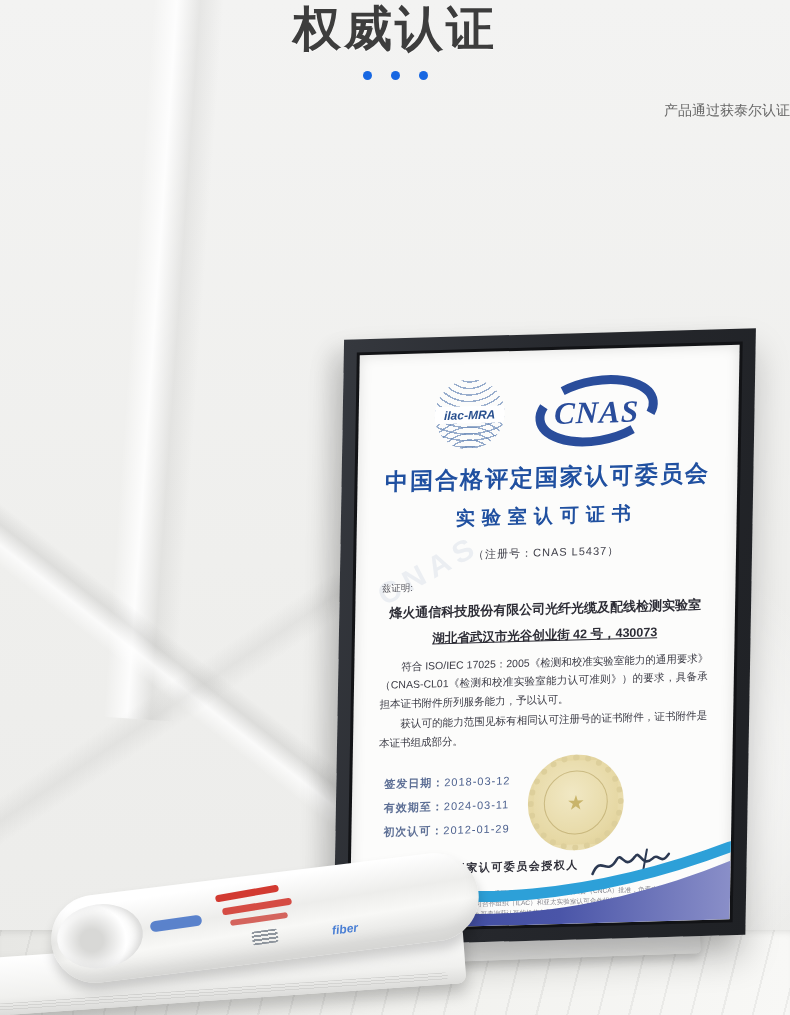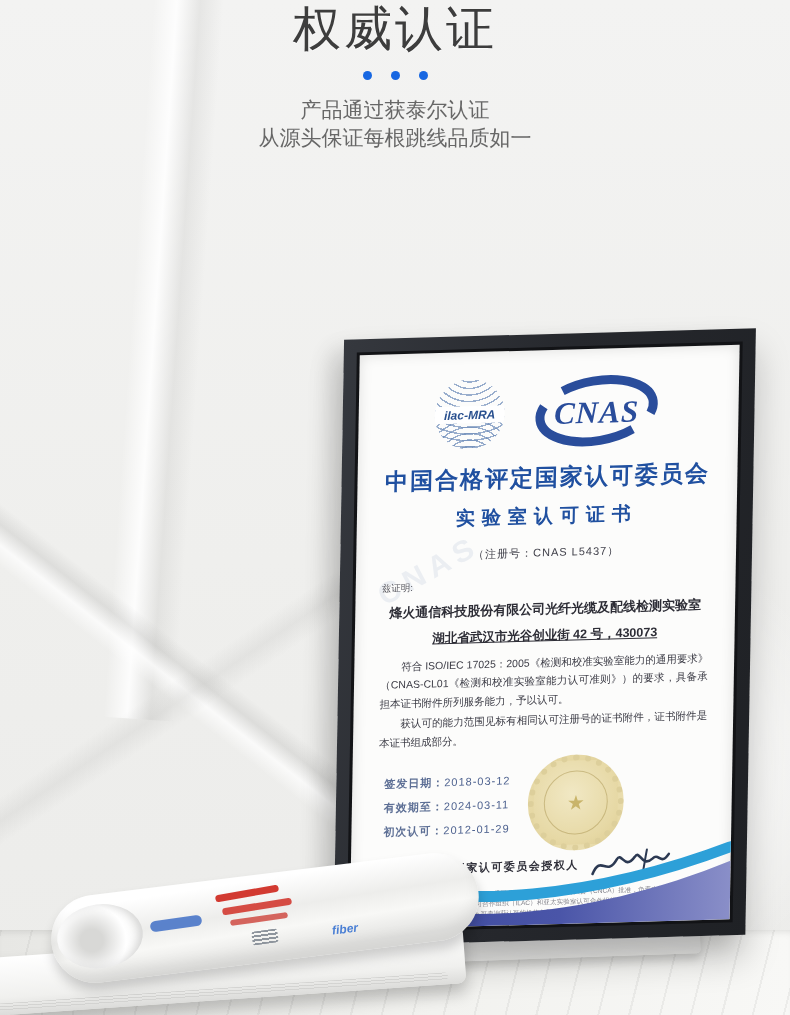--- a/index.html
+++ b/index.html
@@ -16,25 +16,25 @@
         background:linear-gradient(180deg,transparent,rgba(175,175,173,.28),rgba(255,255,255,.7),transparent);
         transform:rotate(38deg);transform-origin:left top;}
   .ray3{left:-200px;top:680px;width:760px;height:40px;
         background:linear-gradient(180deg,transparent,rgba(185,185,183,.22),transparent);
         transform:rotate(-34deg);}
   .glowBR{right:-60px;bottom:40px;width:360px;height:420px;border-radius:50%;
         background:radial-gradient(closest-side,rgba(255,255,255,.9),transparent);}
 
   
   .hdr{position:absolute;left:0;top:0;width:100%;text-align:center;z-index:5;}
-  .t1{font-size:48px;font-weight:400;color:#3d3d3d;line-height:57px;letter-spacing:3px;
+  .t1{font-size:48px;font-weight:700;color:#3d3d3d;line-height:57px;letter-spacing:3px;
       text-shadow:0 1px 0 rgba(255,255,255,.6);}
   .dots{margin-top:14px;display:flex;justify-content:center;gap:19px;}
   .dot{width:9px;height:9px;border-radius:50%;}
-  .sub{margin-top:16px;font-size:21px;color:#676767;line-height:28px;}
+  .sub{margin-top:16px;font-size:14px;color:#676767;line-height:28px;text-align:right;}
 
   
   .desk{position:absolute;left:0;bottom:0;width:100%;height:85px;
         background:
           repeating-linear-gradient(104deg,rgba(150,150,148,.12) 0 2px,transparent 2px 30px),
           linear-gradient(90deg,#e7e7e4,#f2f2ef 55%,#f8f8f6);
         box-shadow:inset 0 6px 8px -6px rgba(0,0,0,.15);}
 
   
   .underpapers{position:absolute;left:300px;top:918px;width:400px;height:42px;
@@ -138,21 +138,20 @@
 
   <div class="hdr">
     <div class="t1">权威认证</div>
     <div class="dots">
       <span class="dot" style="background:#1767e2"></span>
       <span class="dot" style="background:#1767e2"></span>
       <span class="dot" style="background:#1767e2"></span>
     </div>
     <div class="sub">
       <div>产品通过获泰尔认证</div>
-      <div>从源头保证每根跳线品质如一</div>
     </div>
   </div>
 
   <div class="desk"></div>
 
   <div class="underpapers">
     <div class="redline"></div>
     <div class="grayline"></div>
   </div>
 

